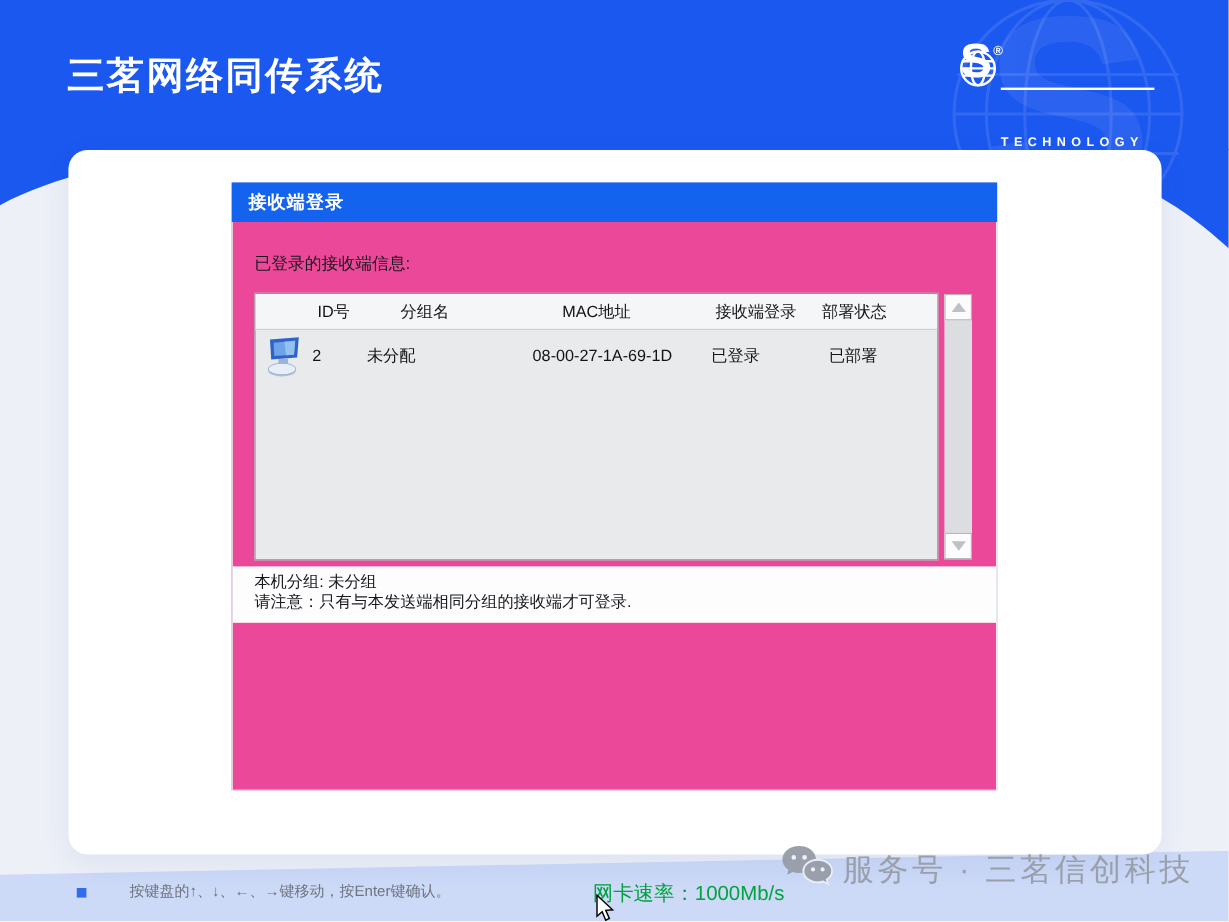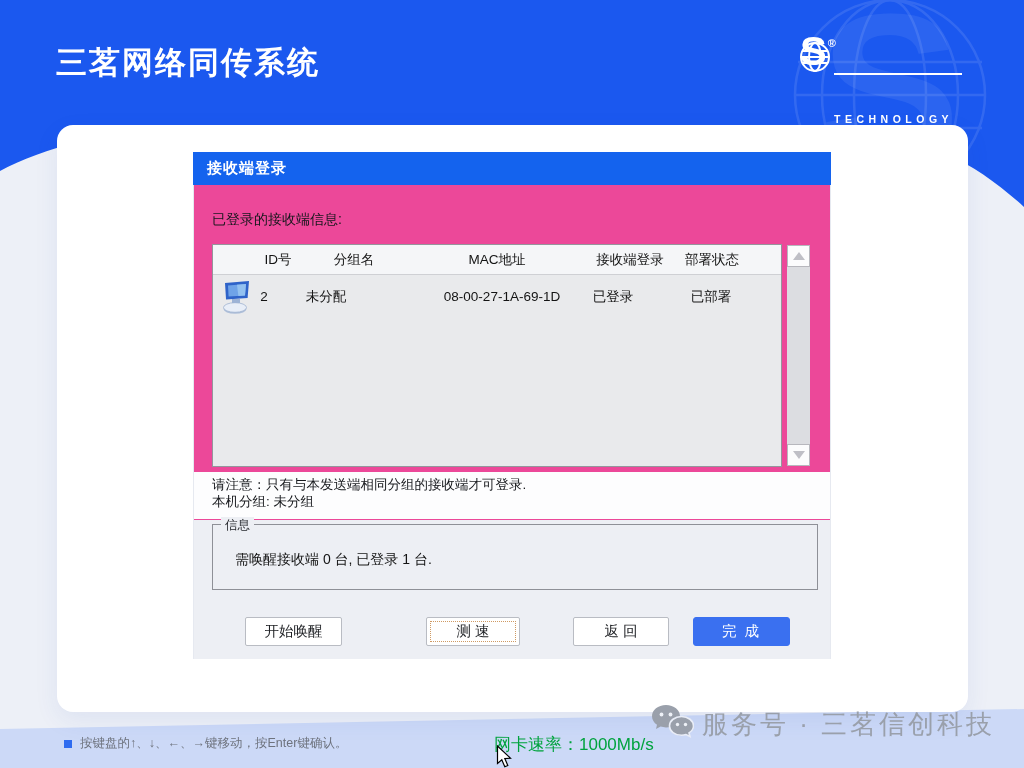--- a/index.html
+++ b/index.html
@@ -71,21 +71,21 @@
          font-family:inherit; cursor:pointer; }
   .btn-wake { left:51px; width:97px; }
   .btn-speed { left:232px; width:94px; }
   .btn-back { left:379px; width:96px; }
   .btn-finish { left:499px; width:97px; background:#3a70f0; border:1px solid #3a70f0; color:#fff; border-radius:3px; letter-spacing:2px; }
   .focus-ring { position:absolute; left:3px; right:3px; top:3px; bottom:3px; border:1px dotted #cf9a63; pointer-events:none; }
 
   
   .bottom-bar { position:absolute; left:0; top:700px; width:1024px; height:68px; background:#ccd9f7; z-index:4;
                 clip-path:polygon(0 29px, 1024px 9px, 1024px 68px, 0 68px); }
-  .hint { position:absolute; left:64px; top:735px; z-index:7; display:flex; align-items:center; font-size:12.5px; color:#6e737e; }
+  .hint { position:absolute; left:64px; top:735px; z-index:7; display:flex; align-items:center; font-size:12.5px; color:#6e737e;gap:28px; }
   .hint-bullet { width:8px; height:8px; background:#2f6cf0; margin-right:8px; display:inline-block; }
   .nic { position:absolute; left:494px; top:733px; z-index:7; font-size:17px; color:#00a33e; white-space:nowrap; }
   .cursor { position:absolute; left:496px; top:745px; z-index:9; }
 
   
   .wmark { position:absolute; left:650px; top:702px; z-index:8; display:flex; align-items:center; }
   .wmark-text { font-size:26px; color:#9aa0ab; letter-spacing:3px; margin-left:8px; white-space:nowrap; }
 </style>
 </head>
 <body>
@@ -175,44 +175,24 @@
         <div class="sb-btn sb-up">
             <div class="tri-up"></div>
           </div>
         <div class="sb-btn sb-down">
             <div class="tri-down"></div>
           </div>
       </div>
 
       <div class="notes-band"></div>
       <div class="notes">
+        <div>本机分组: 未分组</div>
         <div>请注意：只有与本发送端相同分组的接收端才可登录.</div>
-        <div>本机分组: 未分组</div>
       </div>
 
-      <div class="lower">
-        <div class="info-group">
-          <span class="info-legend">信息</span>
-          <span class="info-text">需唤醒接收端 0 台, 已登录 1 台.</span>
-        </div>
-
-        <button class="btn btn-wake">
-          <span>开始唤醒</span>
-        </button>
-        <button class="btn btn-speed">
-          <span class="focus-ring"></span>
-          <span>测 速</span>
-        </button>
-        <button class="btn btn-back">
-          <span>返 回</span>
-        </button>
-        <button class="btn btn-finish">
-          <span>完 成</span>
-        </button>
-      </div>
 
     </div>
   </div>
 
   <div class="bottom-bar"></div>
 
   <div class="hint">
     <span class="hint-bullet"></span>
     <span>按键盘的↑、↓、←、→键移动，按Enter键确认。</span>
   </div>

